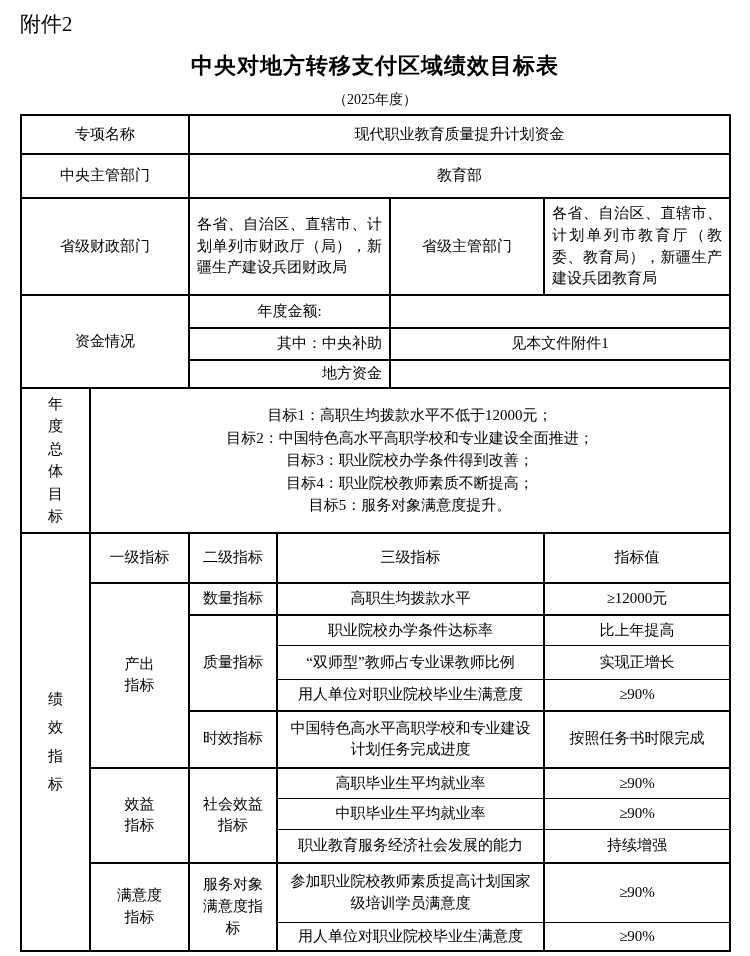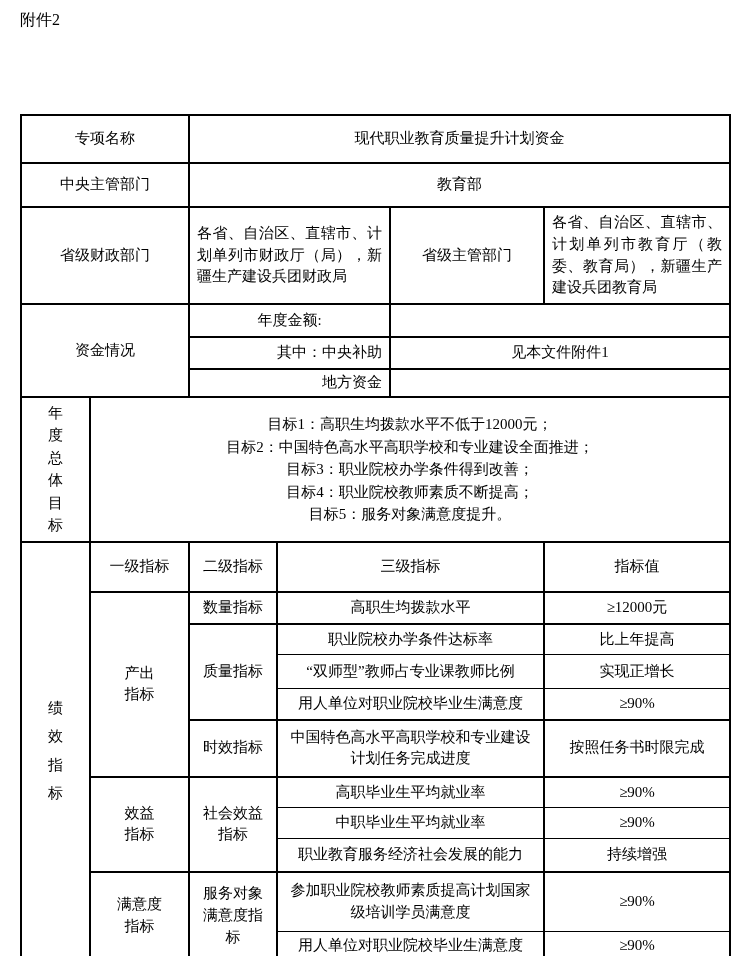--- a/index.html
+++ b/index.html
@@ -9,21 +9,21 @@
     height: 956px;
     background: #ffffff;
     color: #000;
     font-family: "Liberation Serif", "DejaVu Serif", serif;
     overflow: hidden;
   }
   .attachment {
     position: absolute;
     top: 10px;
     left: 20px;
-    font-size: 16px;
+    font-size: 21px;
   }
   .doc-title {
     position: absolute;
     top: 50px;
     left: 0;
     width: 100%;
     text-align: center;
     font-size: 22px;
     font-weight: bold;
     letter-spacing: 1px;
@@ -72,33 +72,35 @@
   .vtext.sp { line-height: 1.9; }
   .goals { padding: 2px 16px; }
   .goal-line { line-height: 1.5; }
 </style>
 </head>
 <body>
 
 <div class="page">
 
   <div class="attachment">附件2</div>
+  <div class="doc-title">中央对地方转移支付区域绩效目标表</div>
+  <div class="doc-subtitle">（2025年度）</div>
 
   <table class="main">
     <colgroup>
       <col style="width:69px">
         <col style="width:99px">
         <col style="width:88px">
       <col style="width:113px">
         <col style="width:154px">
         <col style="width:186px">
     </colgroup>
     <tbody>
 
-      <tr style="height:48px">
+      <tr style="height:39px">
         <td colspan="2">专项名称</td>
         <td colspan="4">现代职业教育质量提升计划资金</td>
       </tr>
 
       <tr style="height:44px">
         <td colspan="2">中央主管部门</td>
         <td colspan="4">教育部</td>
       </tr>
 
       <tr style="height:97px">

